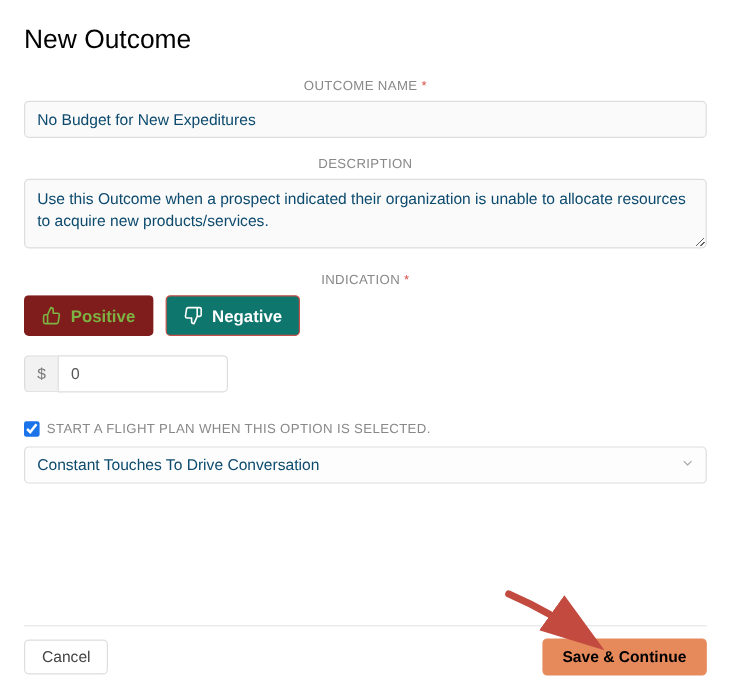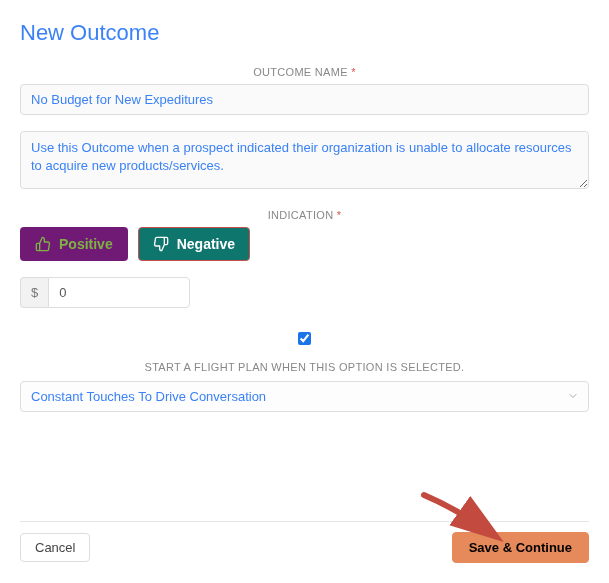--- a/index.html
+++ b/index.html
@@ -8,21 +8,21 @@
     background: #fff;
     width: 609px;
     height: 583px;
     padding: 20px;
     position: relative;
     color: #333;
   }
   .page-title {
     font-size: 22px;
     font-weight: 400;
-    color: #3b82f6;
+    color: #000000;
     margin-bottom: 20px;
   }
   .field-label {
     font-size: 11px;
     letter-spacing: 0.3px;
     color: #888;
     text-transform: uppercase;
     margin-bottom: 6px;
     display: block;
     text-align: center;
@@ -34,21 +34,21 @@
     color: #888;
     text-transform: uppercase;
   }
   .text-input, .textarea, .select {
     width: 100%;
     border: 1px solid #ddd;
     border-radius: 4px;
     background: #fafafa;
     padding: 7px 10px;
     font-size: 13px;
-    color: #3b82f6;
+    color: #0c4a6e;
     font-family: inherit;
   }
   .textarea {
     height: 58px;
     resize: both;
     line-height: 1.35;
   }
   .form-group { margin-bottom: 16px; }
   .indication-row { display: flex; gap: 10px; }
   .ind-btn {
@@ -58,21 +58,21 @@
     padding: 8px 14px;
     border-radius: 4px;
     font-size: 14px;
     font-weight: 700;
     border: 1px solid transparent;
     cursor: pointer;
     background: #fff;
   }
   .ind-positive {
     color: #7cb342;
-    background: #701a75;
+    background: #7f1d1d;
     border-color: transparent;
   }
   .ind-negative {
     color: #fff;
     background: #0f766e;
     border-color: #c94f4a;
   }
   .ind-icon { display:inline-block; line-height:0; }
   .goal-row { display: flex; width: 170px; }
   .goal-prefix {
@@ -89,24 +89,23 @@
     border-radius: 0 4px 4px 0;
     background: #fff;
     padding: 7px 10px;
     font-size: 13px;
     width: 100%;
     color: #555;
   }
   .flight-row {
     display: flex;
     align-items: center;
-    gap: 16px;
+    gap: 6px;
     margin-top: 24px;
     margin-bottom: 8px;
-    flex-direction: column;
   }
   .flight-row input[type=checkbox] {
     accent-color: #1a73e8;
     width: 13px; height: 13px;
   }
   .select-wrap { position: relative; }
   .select-wrap .chev {
     position: absolute;
     right: 10px;
     top: 50%;
@@ -159,20 +158,21 @@
 
 <div class="form-group">
   <label class="field-label">
     <span>OUTCOME NAME</span>
     <span class="req">*</span>
   </label>
   <input type="text" class="text-input" value="No Budget for New Expeditures" style="">
 </div>
 
 <div class="form-group">
+  <label class="field-label">DESCRIPTION</label>
   <textarea class="textarea" style="">Use this Outcome when a prospect indicated their organization is unable to allocate resources to acquire new products/services.</textarea>
 </div>
 
 <div class="form-group">
   <label class="field-label">
     <span>INDICATION</span>
     <span class="req">*</span>
   </label>
   <div class="indication-row">
     <button type="button" class="ind-btn ind-positive">

